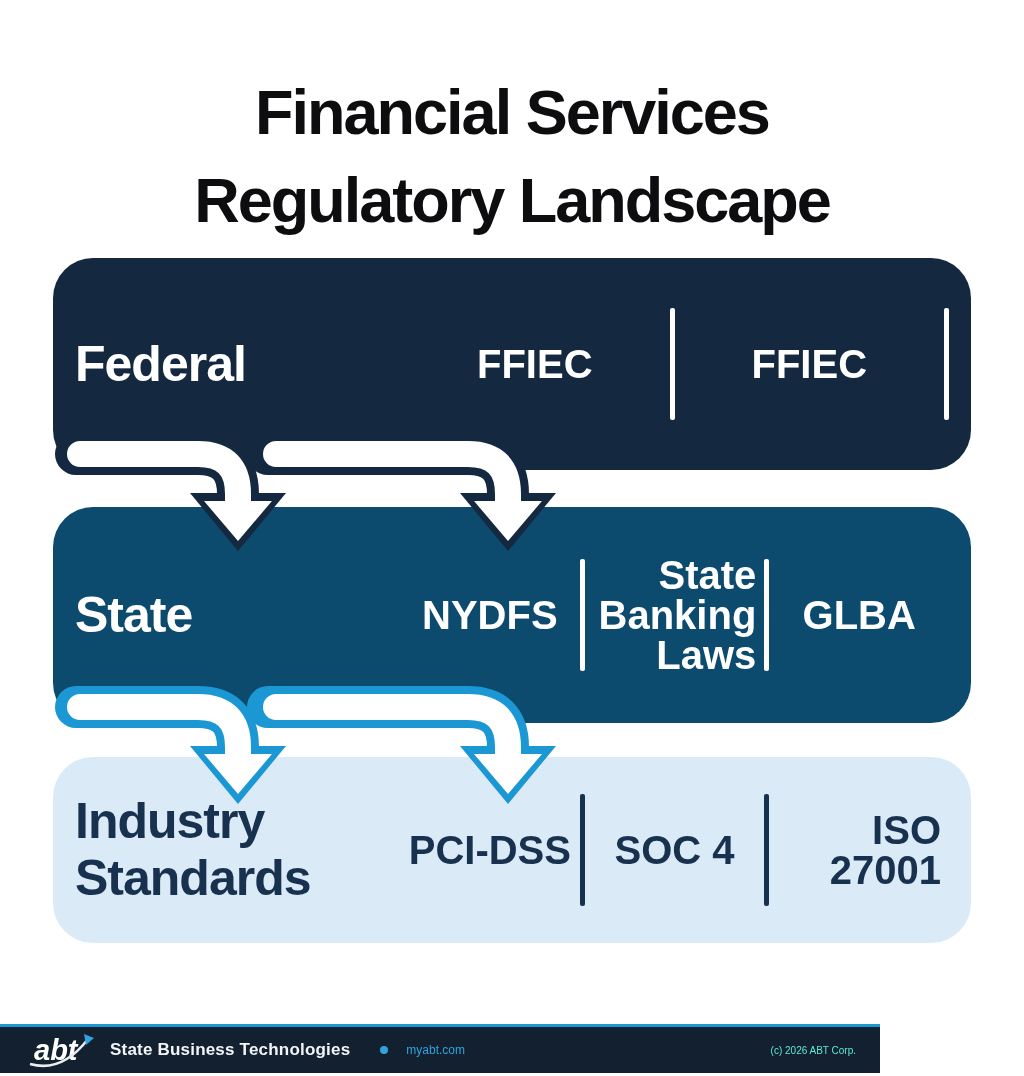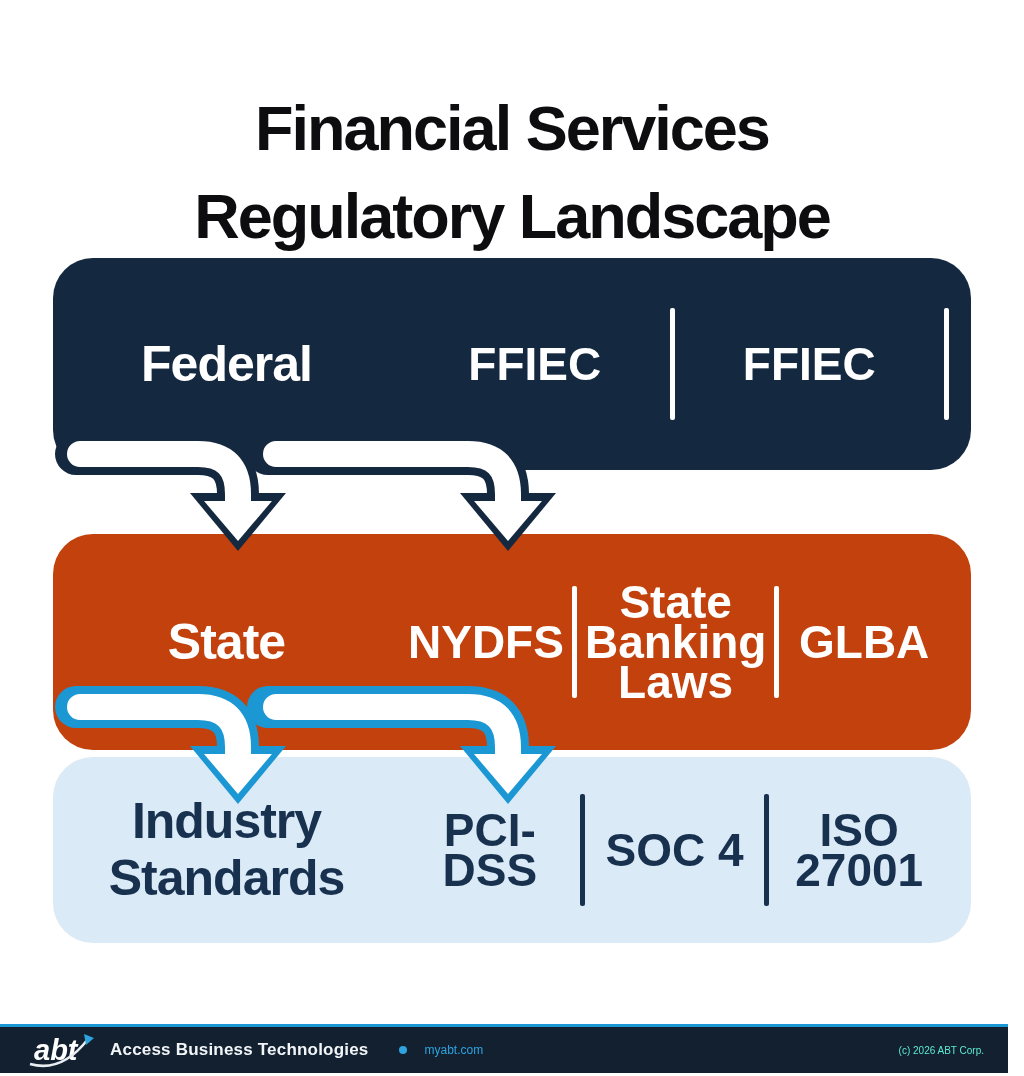--- a/index.html
+++ b/index.html
@@ -6,56 +6,56 @@
   html,body{margin:0;padding:0;background:#ffffff;}
   .canvas{
     position:relative;
     width:1024px;height:1076px;
     background:#ffffff;
     overflow:hidden;
     font-family:"Liberation Sans","DejaVu Sans",sans-serif;
   }
   
   .title{
-    position:absolute;top:42px;left:0;width:100%;
+    position:absolute;top:26px;left:0;width:100%;
     text-align:center;
     font-weight:bold;
     font-size:63px;line-height:88px;
     letter-spacing:-2px;
     color:#0d0d0f;
   }
   .title span{display:block;}
   
   .tier{
     position:absolute;left:53px;width:918px;
     border-radius:40px;
     display:flex;align-items:center;
   }
   .tier-federal{top:258px;height:212px;background:#14283f;color:#ffffff;}
-  .tier-state{top:534px;height:216px;background:#c2410c;color:#ffffff;}
+  .tier-state{top:507px;height:216px;background:#0c4a6e;color:#ffffff;}
   .tier-industry{top:757px;height:186px;background:#dbeaf7;color:#17314f;}
   .tier-label{
     flex:0 0 347px;
-    text-align:center;
+    text-align:left;
     font-weight:bold;
     font-size:50px;line-height:57px;
     letter-spacing:-1px;
     padding:0 22px;box-sizing:border-box;
   }
   .tier-items{
     flex:1;
     display:flex;align-items:center;
     padding-right:22px;
   }
   .tier-item{
     flex:1;
     display:flex;align-items:center;justify-content:center;
-    text-align:center;
+    text-align:right;
     font-weight:bold;
-    font-size:46px;line-height:40px;
+    font-size:40px;line-height:40px;
     padding:0 8px;box-sizing:border-box;
   }
   .tier-divider{
     flex:0 0 5px;
     height:112px;
     border-radius:2px;
     background:#ffffff;
   }
   .tier-industry .tier-divider{background:#17314f;}
   
@@ -64,21 +64,21 @@
     pointer-events:none;
   }
   .under-navy{fill:none;stroke:#14283f;stroke-width:42;stroke-linecap:round;stroke-linejoin:round;}
   .over-white{fill:none;stroke:#ffffff;stroke-width:26;stroke-linecap:round;stroke-linejoin:round;}
   .head-navy{fill:#14283f;}
   .under-blue{fill:none;stroke:#1b97d4;stroke-width:42;stroke-linecap:round;stroke-linejoin:round;}
   .head-blue{fill:#1b97d4;}
   .head-white{fill:#ffffff;}
   
   .footer{
-    position:absolute;left:0;top:1024px;width:1008px;height:49px;
+    position:absolute;left:0;top:1024px;width:880px;height:49px;
     background:#12202f;
     border-top:3px solid #1b97d4;
     display:flex;align-items:center;
     padding:0 24px;box-sizing:border-box;
   }
   .logo{flex:0 0 auto;margin-right:12px;}
   .company{
     color:#f2f5f8;font-weight:bold;font-size:17px;letter-spacing:0.2px;
   }
   .bullet{
@@ -166,19 +166,19 @@
       <path class="over-white" d="M276 707 H468 Q508 707 508 747 V764"></path>
     </g>
   </svg>
 
   <footer class="footer">
     <svg class="logo" width="74" height="40" viewBox="0 0 74 40">
       <text x="10" y="30" font-family="Liberation Sans, DejaVu Sans, sans-serif" font-size="29" font-style="italic" font-weight="bold" fill="#ffffff">abt</text>
       <path d="M6 34 Q 38 43 64 9" stroke="#e8edf2" stroke-width="2.5" fill="none"></path>
       <polygon points="60,4 70,8 62,15" fill="#2ea3e0"></polygon>
     </svg>
-    <span class="company">Access Business Technologies</span>
+    <span class="company">State Business Technologies</span>
     <span class="bullet"></span>
     <span class="website">myabt.com</span>
     <span class="copyright">(c) 2026 ABT Corp.</span>
   </footer>
 
 </div>
 
 </body></html>

